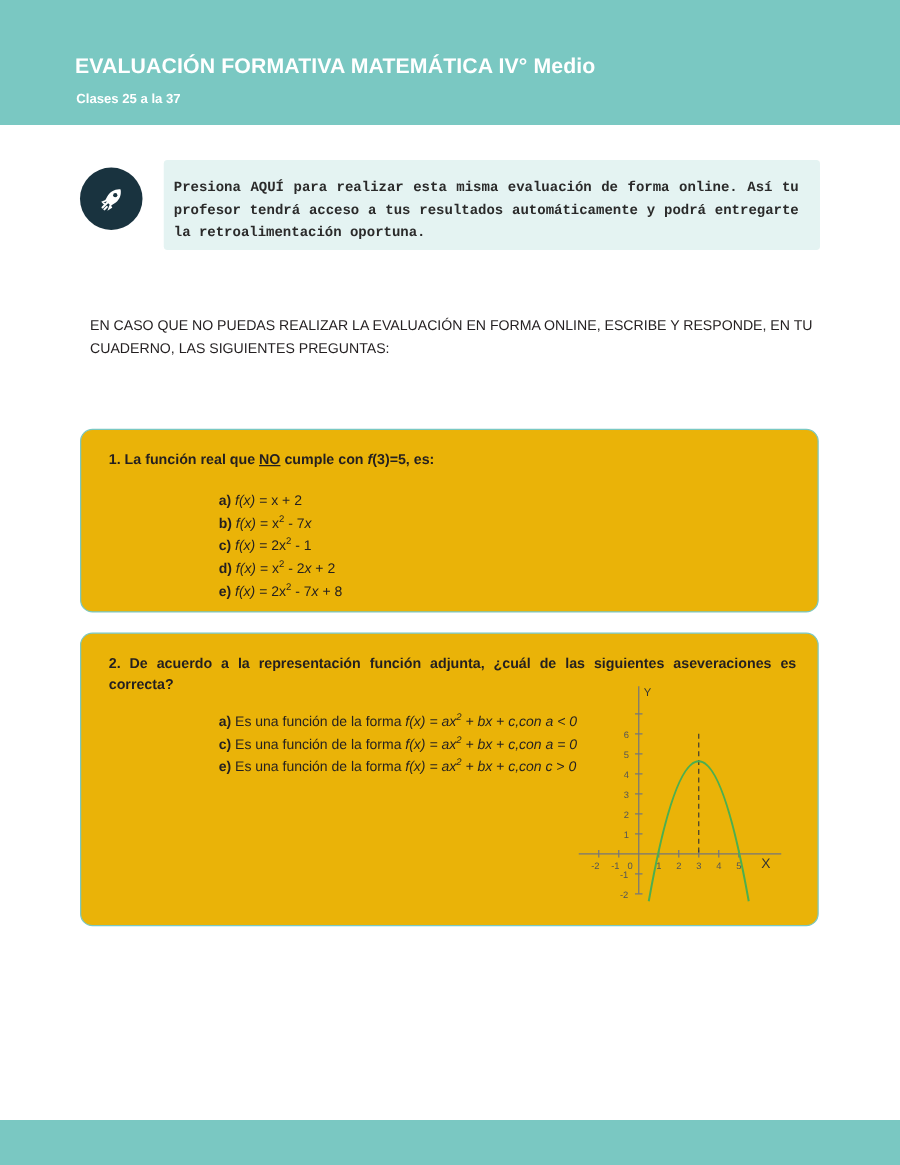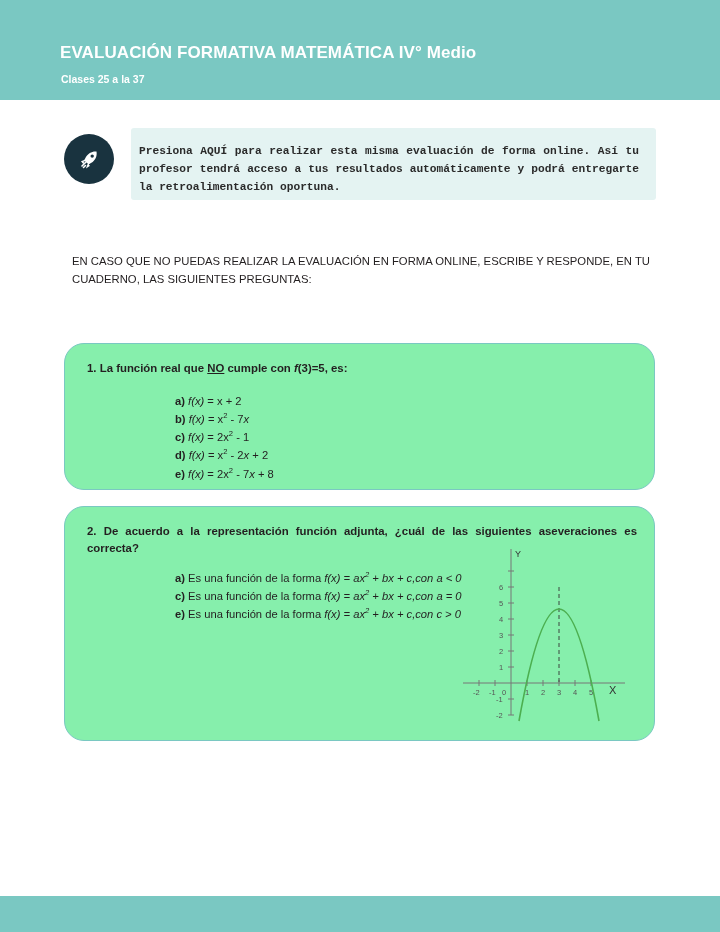--- a/index.html
+++ b/index.html
@@ -115,22 +115,22 @@
     left: 68px;
     top: 311px;
     width: 590px;
     font-size: 11.3px;
     color: #231f20;
   }
   
   .qcard {
     position: absolute;
     border: 1.4px solid #7ac8c2;
-    border-radius: 20px;
-    background: #86efac;
+    border-radius: 10px;
+    background: #eab308;
   }
   #q1 {
     left: 64px;
     top: 343px;
     width: 589px;
     height: 145px;
   }
   #q2 {
     left: 64px;
     top: 506px;

